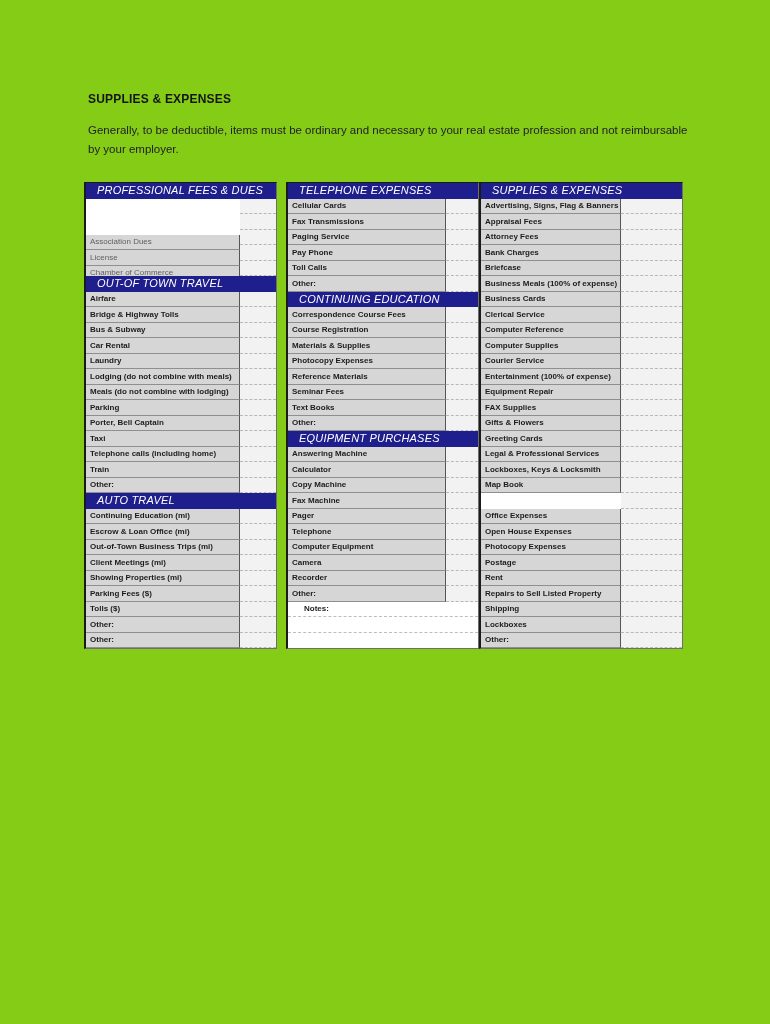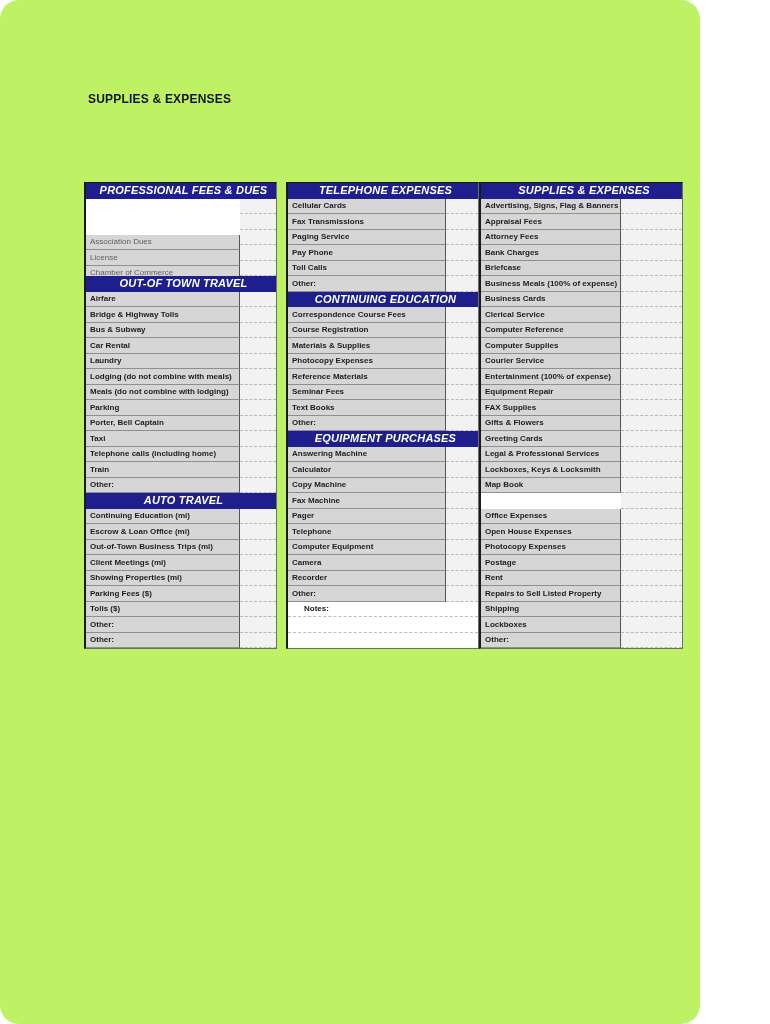--- a/index.html
+++ b/index.html
@@ -1,17 +1,17 @@
 <!DOCTYPE html>
 <html style="--hdr-bg: #1e1e8c; --hdr-fg: #ffffff; --lab-bg: #d6d6d6; --val-bg: #f2f2f2;"><head>
 <meta charset="utf-8">
 <style>
   html,body { margin:0; padding:0; background:#ffffff; }
   body { width:770px; height:1024px; font-family:"Liberation Sans", sans-serif; }
-  .page { position:relative; width:700px; height:1024px; background:#bef264; overflow:hidden;border-radius:19px; }
+  .page { position:relative; width:770px; height:1024px; background:#84cc16; overflow:hidden; }
 
   .doc-title {
     position:absolute; left:88px; top:92px;
     font-size:12px; font-weight:bold; color:#151515; letter-spacing:.2px;
   }
   .doc-intro {
     position:absolute; left:88px; top:121px; width:602px;
     font-size:11.5px; line-height:19px; color:#222;
   }
 
@@ -21,22 +21,22 @@
     border:1px solid #6e6e6e; border-left:2px solid #1a1a1a; border-top:1px solid #1a1a1a;
     box-sizing:content-box;
   }
   .col1 { width:190px; margin-right:9px; }
   .col2 { width:190px; margin-right:0; }
   .col3 { width:201px; }
 
   .sec-header {
     height:15.5px; box-sizing:border-box;
     background:var(--hdr-bg,#1e1e8c); color:var(--hdr-fg,#fff);
-    font-style:italic; font-weight:bold; font-size:11px; line-height:15px;
-    padding-left:5px; letter-spacing:.2px; white-space:nowrap; overflow:hidden;text-align:center;
+    font-style:italic; font-weight:normal; font-size:11px; line-height:15px;
+    padding-left:11px; letter-spacing:.2px; white-space:nowrap; overflow:hidden;
   }
   .row { display:flex; height:15.5px; box-sizing:border-box; }
   .lab {
     flex:1; height:15.5px; box-sizing:border-box;
     background:var(--lab-bg,#d6d6d6);
     display:flex; align-items:center; padding-left:4px;
     font-size:8px; font-weight:bold; color:#1c1c1c;
     border-bottom:1px solid #8f8f8f; border-right:1px solid #555;
     white-space:nowrap; overflow:hidden;
   }
@@ -57,20 +57,21 @@
     border-bottom:1px dashed #bdbdbd;
   }
   .notes-blank { height:15.5px; box-sizing:border-box; background:#fff; border-bottom:1px dashed #bdbdbd; }
   .col > :last-child { border-bottom:none; }
 </style>
 </head>
 <body>
 
 <div class="page">
   <div class="doc-title">SUPPLIES &amp; EXPENSES</div>
+  <div class="doc-intro">Generally, to be deductible, items must be ordinary and necessary to your real estate profession and not reimbursable by your employer.</div>
 
   <div class="tables">
     <div class="col col1">
         <div class="sec-header">PROFESSIONAL FEES &amp; DUES</div>
         <div class="row">
           <div class="lab muted">Association Dues</div>
           <div class="val"></div>
         </div>
         <div class="row">
           <div class="lab muted">License</div>

